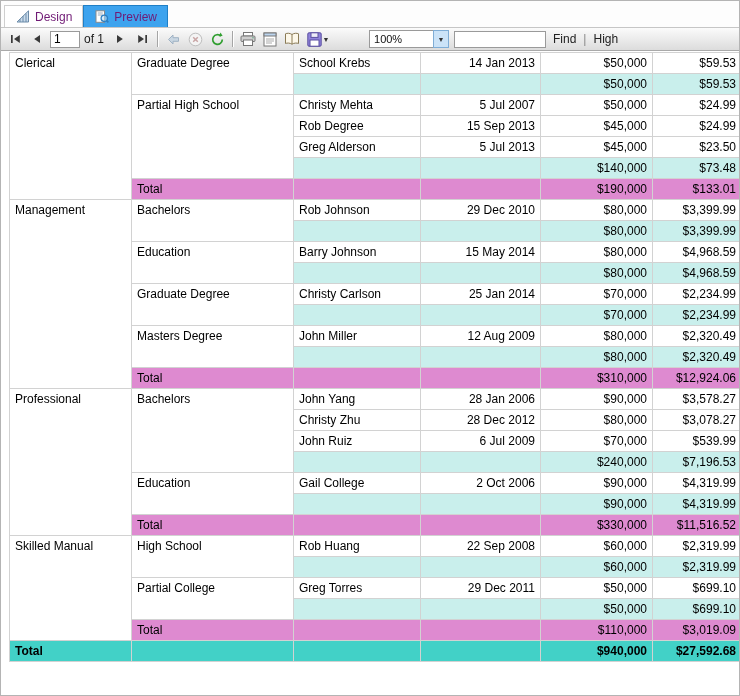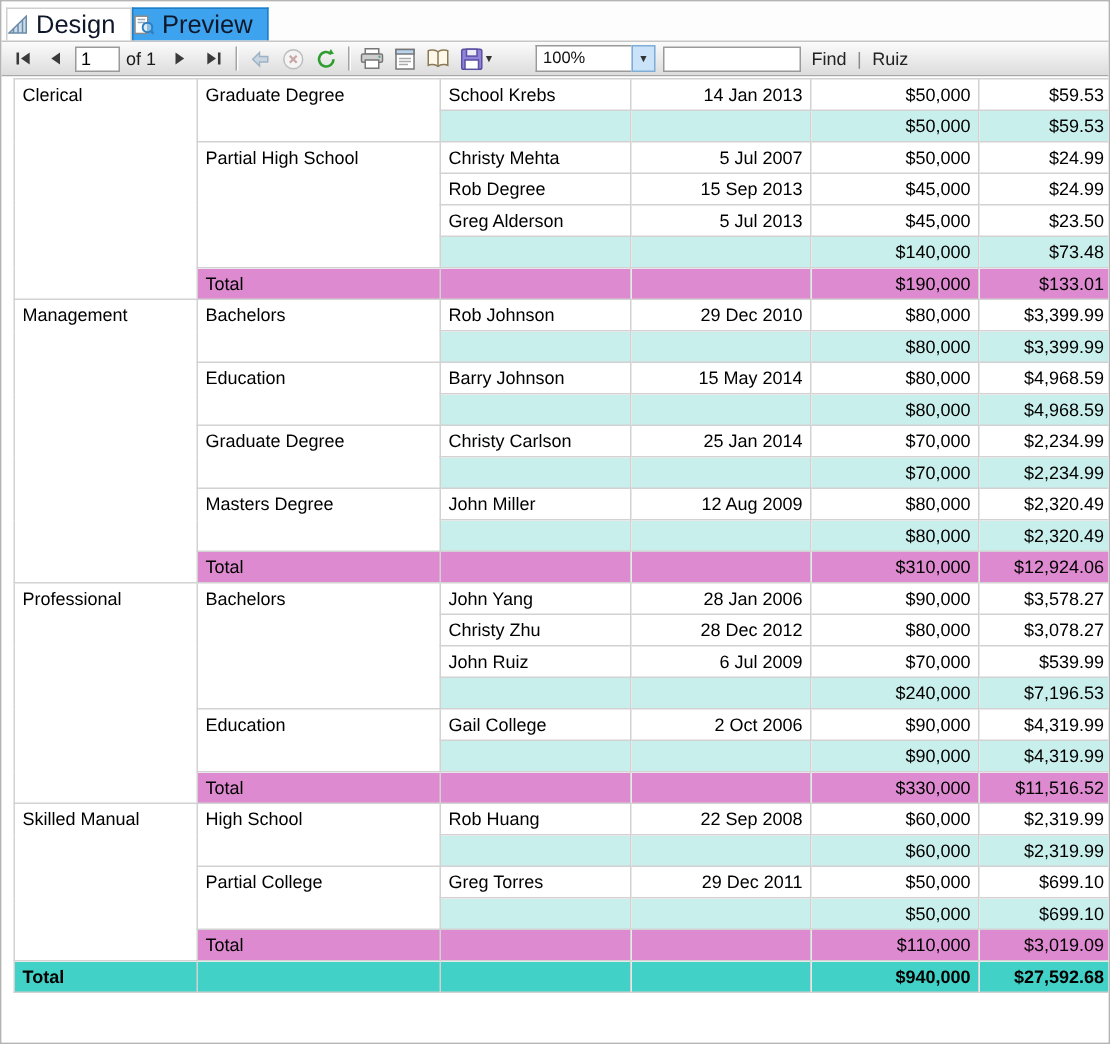--- a/index.html
+++ b/index.html
@@ -2,34 +2,34 @@
 <html style="--active-tab: #3da3ee; --subtotal-row: #c9efec; --total-row: #de8ad0; --grand-total-row: #42d1c7;"><head>
 <meta charset="utf-8">
 <style>
   * { box-sizing: border-box; margin: 0; padding: 0; }
   html,body { width: 740px; height: 696px; }
   body { font-family: "Liberation Sans", sans-serif; background: #fff; }
   .app { width: 740px; height: 696px; border: 1px solid #b4b4b4; display: flex; flex-direction: column; overflow: hidden; background: #fff; }
 
   
   .tabstrip { height: 26px; background: #fdfdfd; display: flex; align-items: flex-end; padding-left: 3px; flex: 0 0 auto; }
-  .tab { height: 22px; display: flex; align-items: center; gap: 5px; padding: 0 10px 0 0; font-size: 17px; cursor: default; color: #0f172a; }
+  .tab { height: 22px; display: flex; align-items: center; gap: 5px; padding: 0 10px 0 11px; font-size: 12px; cursor: default; color: #701a75; }
   .tab.design { background: #fff; border: 1px solid #cfcfcf; border-bottom: none; }
   .tab.active { background: var(--active-tab, #3da3ee); border: 1px solid #1f7fc6; border-bottom: none; justify-content: flex-end; }
   .tab-icon { display: inline-flex; align-items: center; }
 
   
   .toolbar { height: 24px; flex: 0 0 auto; background: linear-gradient(#fbfbfb, #dcdcdc); border-top: 1px solid #c6c6c6; border-bottom: 1px solid #a9a9a9; display: flex; align-items: center; padding: 0 3px; font-size: 12px; }
   .tbtn { width: 22px; height: 20px; display: inline-flex; align-items: center; justify-content: center; background: transparent; border: 1px solid transparent; padding: 0; cursor: default; }
   .tbtn.wide { width: 30px; gap: 1px; }
   .sep { width: 1px; height: 16px; background: #a5a5a5; box-shadow: 1px 0 0 #fff; margin: 0 4px; flex: 0 0 auto; }
   .pagebox { width: 30px; height: 17px; border: 1px solid #9a9a9a; font-family: "Liberation Sans", sans-serif; font-size: 12px; padding: 0 3px; margin: 0 2px; background: #fff; }
   .oflabel { margin: 0 5px 0 2px; color: #1a1a1a; white-space: nowrap; }
   .dd { font-size: 7px; color: #333; line-height: 1; }
-  .zoombox { display: flex; align-items: stretch; margin-left: 24px; height: 18px; }
+  .zoombox { display: flex; align-items: stretch; margin-left: 36px; height: 18px; }
   .zoomval { width: 64px; background: #fff; border: 1px solid #9a9a9a; border-right: none; padding: 2px 4px; font-size: 11px; color: #111; }
   .zoombtn { width: 16px; background: #cbe3f8; border: 1px solid #7fadd6; display: flex; align-items: center; justify-content: center; cursor: default; }
   .findbox { width: 92px; height: 17px; border: 1px solid #9a9a9a; background: #fff; margin-left: 5px; font-family: "Liberation Sans", sans-serif; font-size: 12px; padding: 0 3px; }
   .link { color: #222; padding: 0 7px; cursor: default; white-space: nowrap; }
   .linksep { color: #8a8a8a; }
 
   
   .report { flex: 1 1 auto; background: #fff; padding: 1px 0 0 8px; overflow: hidden; }
   table.report-table { border-collapse: collapse; table-layout: fixed; width: 732px; font-size: 12px; color: #000; }
   table.report-table td { border: 1px solid #d2d2d2; height: 21px; padding: 3px 5px 0 5px; vertical-align: top; line-height: 14px; overflow: hidden; white-space: nowrap; background: #fff; }
@@ -152,21 +152,21 @@
     <div class="zoombox">
       <span class="zoomval">100%</span>
       <span class="zoombtn">
         <span class="dd">▼</span>
       </span>
     </div>
 
     <input class="findbox" value="" style="">
     <span class="link">Find</span>
     <span class="linksep">|</span>
-    <span class="link">Ruiz</span>
+    <span class="link">High</span>
   </div>
 
   <div class="report">
     <table class="report-table">
       <colgroup>
         <col style="width:122px">
           <col style="width:162px">
           <col style="width:127px">
         <col style="width:120px">
           <col style="width:112px">

